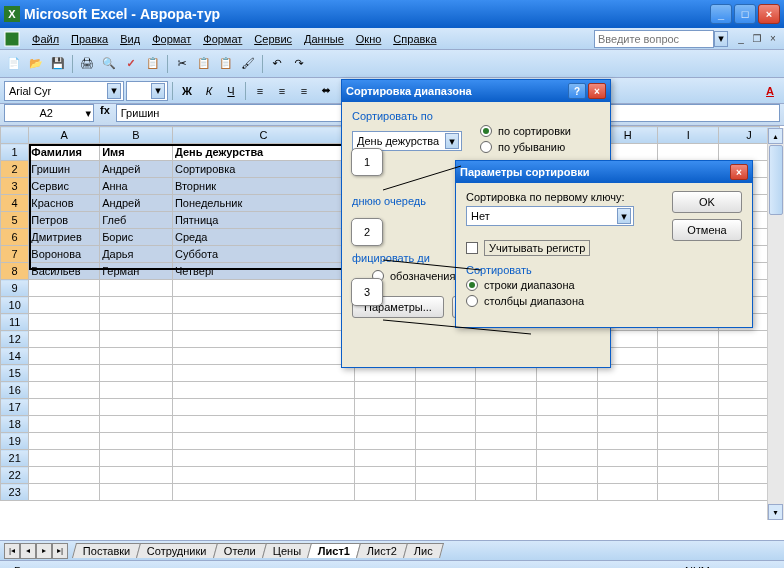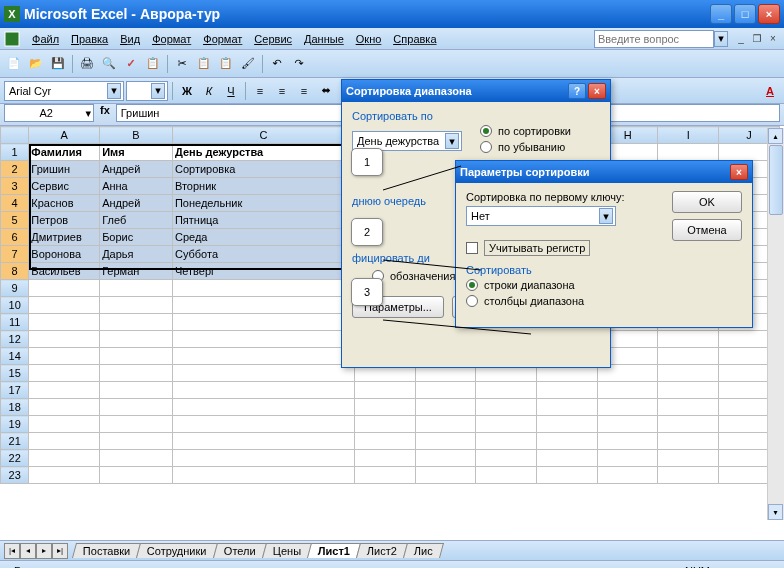--- a/index.html
+++ b/index.html
@@ -363,20 +363,33 @@
           <td></td>
           <td></td>
           <td></td>
           <td></td>
           <td></td>
           <td></td>
           <td></td>
           <td></td>
         </tr>
         <tr>
+          <th class="rowh">16</th>
+          <td></td>
+          <td></td>
+          <td></td>
+          <td></td>
+          <td></td>
+          <td></td>
+          <td></td>
+          <td></td>
+          <td></td>
+          <td></td>
+        </tr>
+        <tr>
           <th class="rowh">17</th>
           <td></td>
           <td></td>
           <td></td>
           <td></td>
           <td></td>
           <td></td>
           <td></td>
           <td></td>
           <td></td>
@@ -523,21 +536,21 @@
 
 <div class="dialog" style="left:455px;top:160px;width:298px;height:168px">
   <div class="dialog-title">
     <span>Параметры сортировки</span>
     <span class="spacer"></span>
     <div class="dlg-btn close">×</div>
   </div>
   <div class="dialog-body" style="display:flex;gap:18px">
     <div style="flex:1">
       <div style="margin-bottom:3px">Сортировка по первому ключу:</div>
-      <div class="combo" style="width:150px;margin-bottom:14px">
+      <div class="combo" style="width:168px;margin-bottom:14px">
         <span class="combo-text">Нет</span>
         <div class="combo-arrow">▾</div>
       </div>
       <div class="row">
         <span class="check"></span>
         <span class="box-outline">Учитывать регистр</span>
       </div>
       <div class="fieldset-label" style="margin-top:8px">Сортировать</div>
       <div class="row">
           <span class="radio checked"></span>

